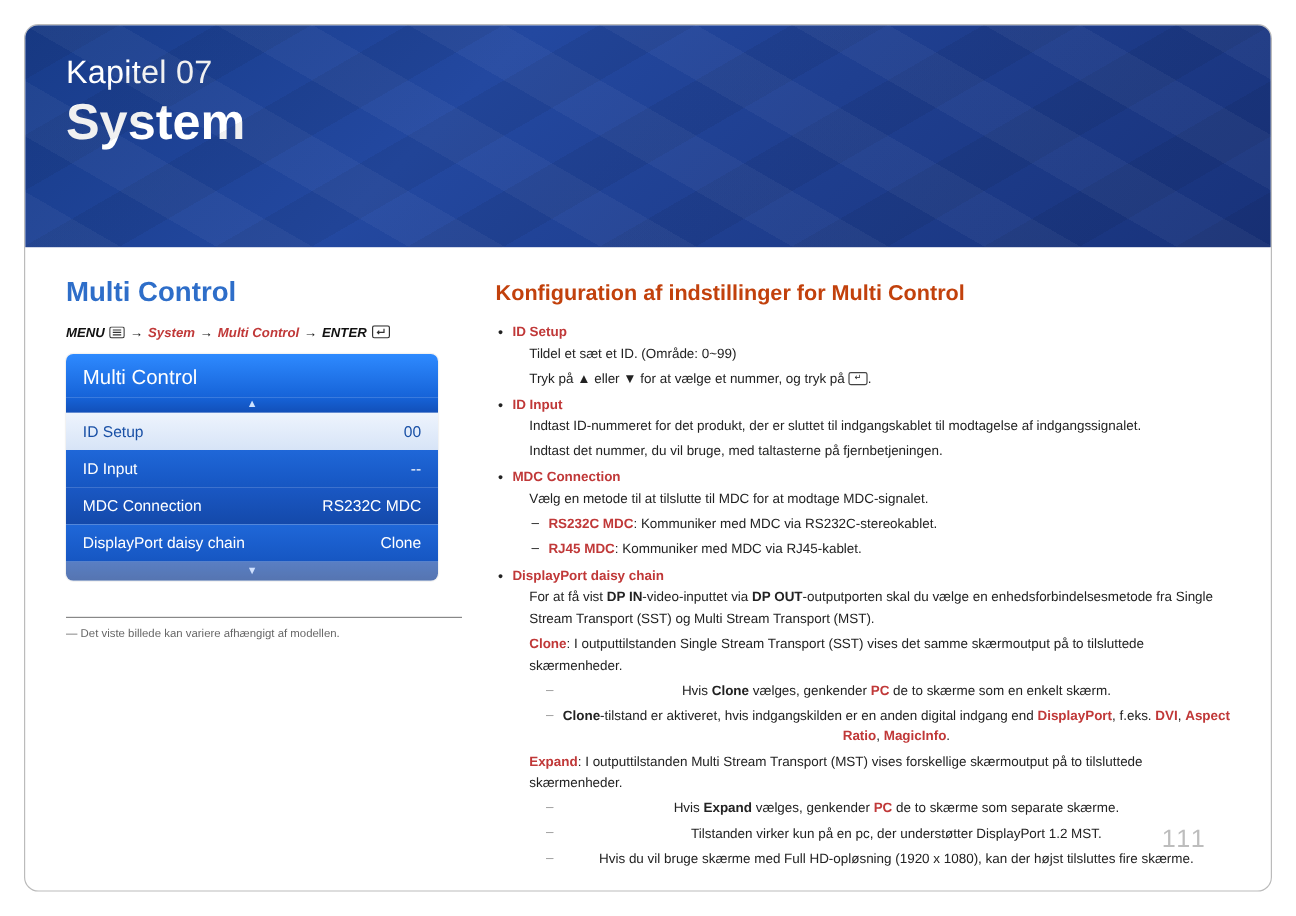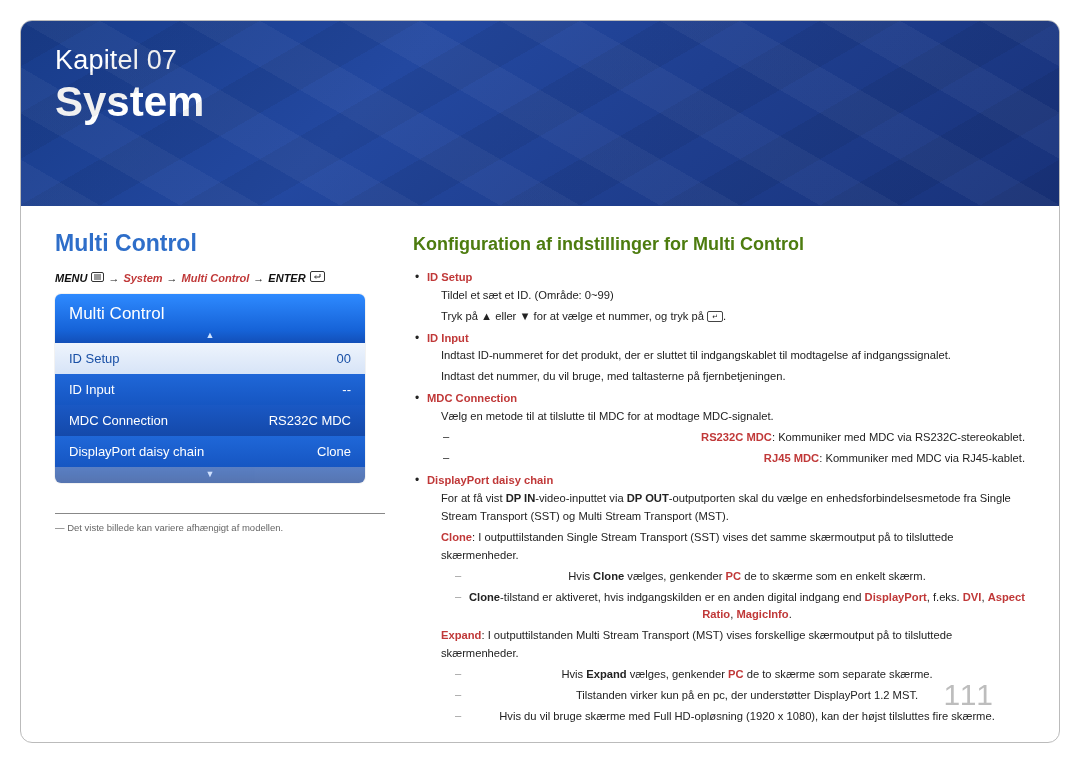--- a/index.html
+++ b/index.html
@@ -6,21 +6,21 @@
   body { font-family: "Segoe UI", "Helvetica Neue", Arial, sans-serif; background: #fff; width: 1080px; height: 763px; position: relative; color: #222; }
   .page-border { position: absolute; top: 20px; left: 20px; right: 20px; bottom: 20px; border: 1px solid #bbb; border-radius: 12px; overflow: hidden; }
   .hero { position: relative; height: 185px; background: linear-gradient(135deg, #183c8a 0%, #2348a0 35%, #1f3f90 60%, #18327a 100%); color: #fff; padding: 24px 34px; }
   .hero::before { content:""; position:absolute; inset:0; background-image: repeating-linear-gradient(30deg, rgba(255,255,255,0.04) 0 40px, rgba(0,0,0,0) 40px 80px), repeating-linear-gradient(-30deg, rgba(0,0,0,0.06) 0 40px, rgba(0,0,0,0) 40px 80px); pointer-events:none;}
   .chapter { font-size: 27px; font-weight: 400; letter-spacing: .2px; }
   .title { font-size: 42px; font-weight: 600; margin-top: 2px; }
   .content { display: flex; padding: 24px 34px 10px 34px; gap: 28px; }
   .left { width: 330px; flex-shrink: 0; }
   .right { flex: 1; font-size: 11.2px; line-height: 1.6; }
   .section-title-blue { font-size: 23px; font-weight: 700; color: #2e6ec9; margin-bottom: 14px; }
-  .section-title-black { font-size: 18px; font-weight: 700; color: #4d7c0f; margin-bottom: 10px; }
+  .section-title-black { font-size: 18px; font-weight: 700; color: #c2410c; margin-bottom: 10px; }
   .breadcrumb { font-size: 11px; font-weight: 700; color: #111; margin-bottom: 10px; display:flex; align-items:center; gap:4px;font-style:italic;}
   .breadcrumb .hl { color: #c03838; font-weight: 700; }
   .bc-icon { display:inline-block; vertical-align:middle; }
   .osd { width: 310px; border-radius: 6px; overflow: hidden; box-shadow: 0 0 0 1px rgba(0,0,0,.05); margin-bottom: 18px; }
   .osd-hdr { background: linear-gradient(#2e8aff,#1663d8); color:#fff; font-size:17px; font-weight:500; padding:10px 14px 6px; }
   .osd-arrow { text-align:center; background: linear-gradient(#1663d8,#124fb8); font-size:9px; color:#cfe3ff; padding-bottom:3px;}
   .osd-row { display:flex; justify-content:space-between; align-items:center; padding:8px 14px; font-size:13px; color:#fff; }
   .osd-row.sel { background: linear-gradient(#eef4fd,#d7e4f7); color:#1950a6; font-weight:500;}
   .osd-row.sel .val{ color:#1950a6;}
   .osd-row.alt { background: linear-gradient(#1f67d8,#1656c2); }
@@ -29,25 +29,25 @@
   .osd-footarrow { text-align:center; font-size:9px; color:#bcd5ff; background: linear-gradient(#1449aa,#0e3a90); padding:2px 0 4px; opacity:.7;}
   .left hr { border:none; border-top:1px solid #888; margin: 30px 0 8px; }
   .footnote { font-size: 9.5px; color: #666; }
   .red { color: #c03838; font-weight:700;}
   .bold { font-weight:700;margin-top:37px; }
   ul.top { list-style:none; padding-left:0;}
   ul.top > li { position:relative; padding-left:14px; margin-bottom:4px;}
   ul.top > li::before { content:"•"; position:absolute; left:2px; top:-1px; font-size:12px;}
   .sub { padding-left:14px; }
   .sub p { margin-bottom:3px;}
-  .sub-dash { position:relative; padding-left:16px; margin-bottom:3px;text-align:right;}
+  .sub-dash { position:relative; padding-left:16px; margin-bottom:3px;}
   .sub-dash::before{ content:"‒"; position:absolute; left:2px; top:-1px;}
   .sub-dash2 { position:relative; padding-left:28px; margin-bottom:3px;text-align:center;}
   .sub-dash2::before{ content:"‒"; position:absolute; left:14px; top:-1px; color:#999;}
-  .page-num { position:absolute; right:64px; bottom:30px; font-size:30px; color:#bdbdbd; font-weight:300; letter-spacing:2px;}
+  .page-num { position:absolute; right:53px; bottom:30px; font-size:21px; color:#bdbdbd; font-weight:300; letter-spacing:2px;}
   .icon-small{ display:inline-flex; align-items:center; justify-content:center; width:16px; height:11px; border:1px solid #444; border-radius:2px; font-size:7px; vertical-align:middle; background:#fff;}
 </style>
 </head>
 <body>
 
 <div class="page-border">
 
   <div class="hero">
     <div class="chapter">Kapitel 07</div>
     <div class="title">System</div>

